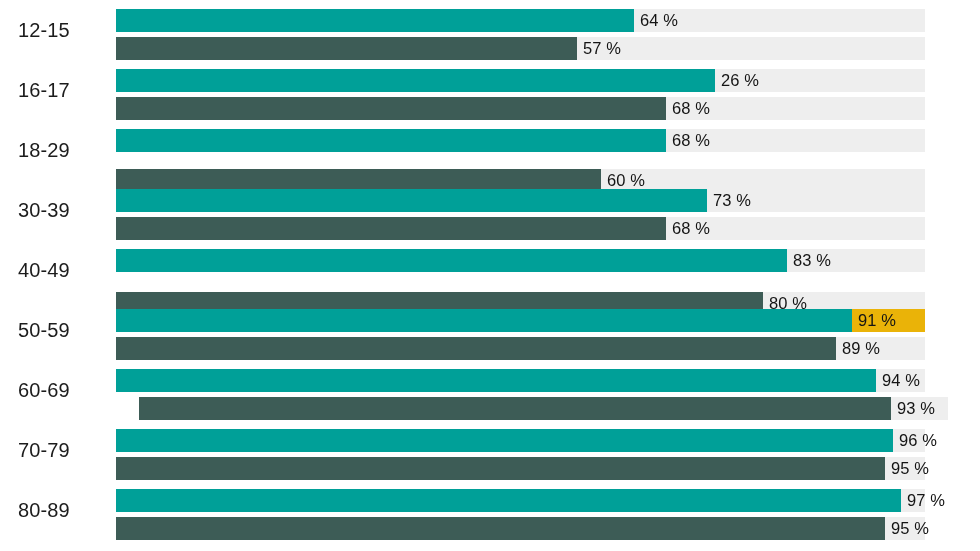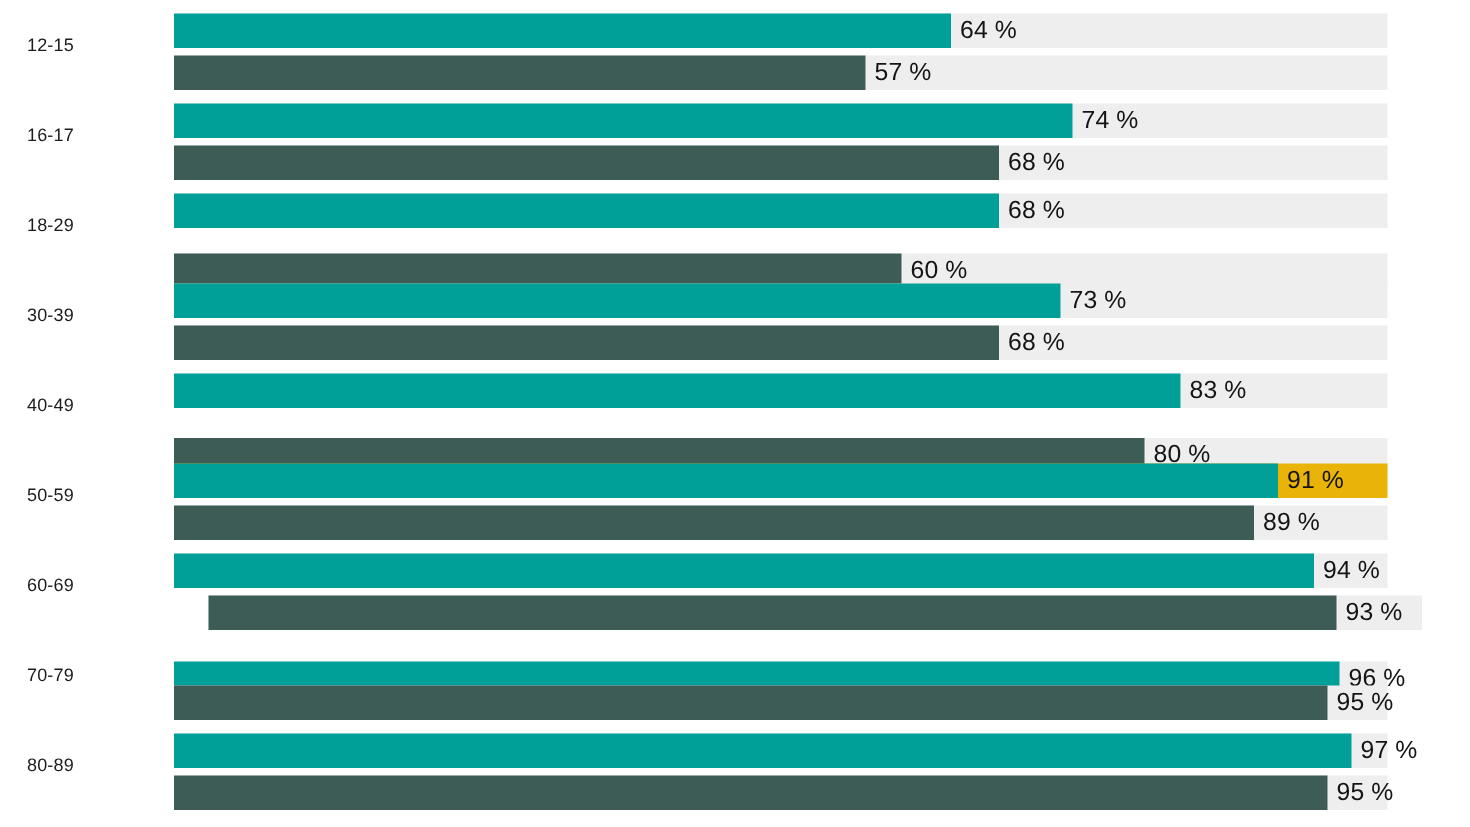--- a/index.html
+++ b/index.html
@@ -37,21 +37,21 @@
 
   .row-category-label {
     position: absolute;
     left: 18px;
     top: 0;
     width: 86px;
     height: 60px;
     display: flex;
     align-items: center;
     justify-content: flex-start;
-    font-size: 12px;
+    font-size: 20px;
     letter-spacing: 0.1px;
     color: #1c1c1c;
     white-space: nowrap;
   }
 
   .row-bars {
     position: absolute;
     left: 116px;
     top: 0;
     width: 870px;
@@ -104,21 +104,21 @@
             <div class="bar-fill" style="width: 461px; background: rgb(61, 92, 86);"></div>
             <div class="bar-value-label" style="left: 461px;">57 %</div>
           </div>
         </div>
       </div>
       <div class="chart-row">
         <div class="row-category-label">16-17</div>
         <div class="row-bars">
           <div class="bar-track track-primary" style="background: rgb(238, 238, 238);">
             <div class="bar-fill" style="width: 599px; background: rgb(0, 160, 152);"></div>
-            <div class="bar-value-label" style="left: 599px;">74 %</div>
+            <div class="bar-value-label" style="left: 599px;">26 %</div>
           </div>
           <div class="bar-track track-secondary" style="background: rgb(238, 238, 238);">
             <div class="bar-fill" style="width: 550px; background: rgb(61, 92, 86);"></div>
             <div class="bar-value-label" style="left: 550px;">68 %</div>
           </div>
         </div>
       </div>
       <div class="chart-row">
         <div class="row-category-label">18-29</div>
         <div class="row-bars">
@@ -180,21 +180,21 @@
           </div>
           <div class="bar-track track-secondary" style="background: rgb(238, 238, 238); margin-left: 23px;">
             <div class="bar-fill" style="width: 752px; background: rgb(61, 92, 86);"></div>
             <div class="bar-value-label" style="left: 752px;">93 %</div>
           </div>
         </div>
       </div>
       <div class="chart-row">
         <div class="row-category-label">70-79</div>
         <div class="row-bars">
-          <div class="bar-track track-primary" style="background: rgb(238, 238, 238); margin-top: 12px;">
+          <div class="bar-track track-primary" style="background: rgb(238, 238, 238);">
             <div class="bar-fill" style="width: 777px; background: rgb(0, 160, 152);"></div>
             <div class="bar-value-label" style="left: 777px;">96 %</div>
           </div>
           <div class="bar-track track-secondary" style="background: rgb(238, 238, 238);">
             <div class="bar-fill" style="width: 769px; background: rgb(61, 92, 86);"></div>
             <div class="bar-value-label" style="left: 769px;">95 %</div>
           </div>
         </div>
       </div>
       <div class="chart-row">

